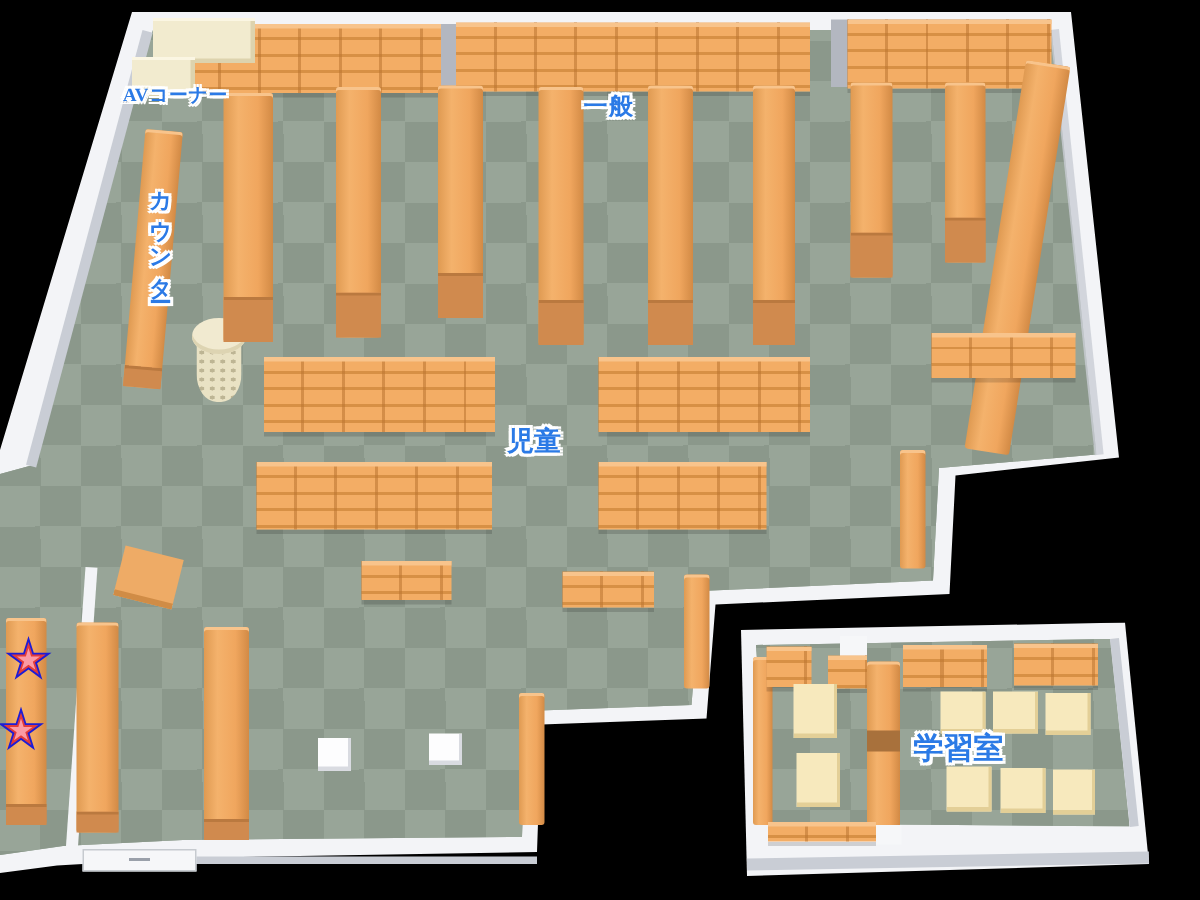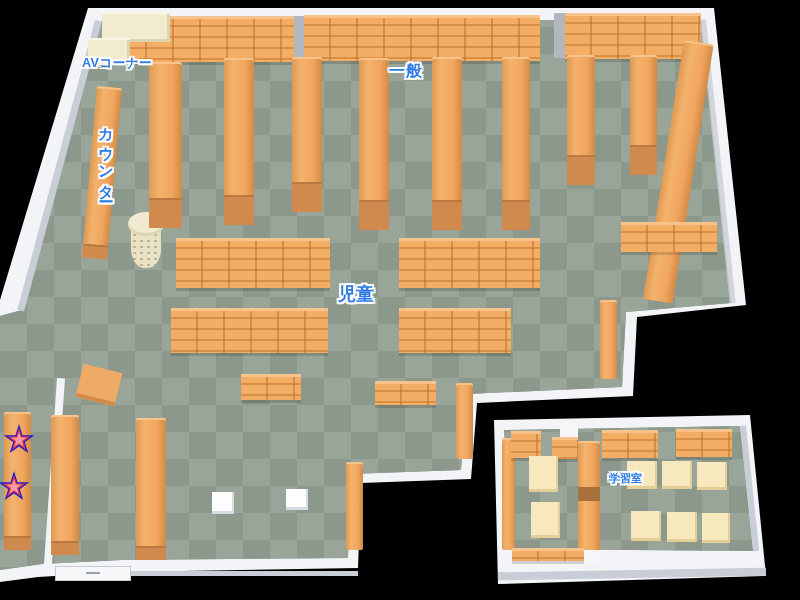--- a/index.html
+++ b/index.html
@@ -1,17 +1,17 @@
 <!DOCTYPE html>
 <html><head>
 <meta charset="utf-8">
 <style>
   html,body{margin:0;padding:0;background:#000;}
   #stage{position:relative;width:800px;height:600px;background:#000;overflow:hidden;
-         font-family:Liberation Sans, sans-serif;}
+         font-family:Liberation Serif, serif;}
   .abs{position:absolute;}
   
   .wall{position:absolute;inset:0;background:#f3f4f7;}
   .floor{position:absolute;inset:0;background-color:#91a091;
          background-image:repeating-conic-gradient(#8b988b 0% 25%,#98a598 0% 50%);
          background-size:54px 54px;}
   .wshade{position:absolute;background:#c9cdd5;}
   
   .vshelf{position:absolute;border-radius:2px;
           background:linear-gradient(to right,#df9a52 0,#f4b26c 30%,#f0a65e 70%,#d28a45 100%);
@@ -167,15 +167,15 @@
     <div class="table" style="left:667px;top:512px;width:30px;height:30px;"></div>
     <div class="table" style="left:702px;top:513px;width:28px;height:30px;"></div>
     <div class="hshelf" style="left:512px;top:548px;width:72px;height:13px;"></div>
     <div class="door" style="left:584px;top:550px;width:17px;height:13px;border:none;"></div>
   </div>
 
   <div class="lbl" style="left:82px;top:55px;font-size:12.5px;letter-spacing:.5px;">AVコーナー</div>
   <div class="lbl" style="left:389px;top:61px;font-size:16px;letter-spacing:1px;">一般</div>
   <div class="lbl vert" style="left:96px;top:117px;font-size:15px;height:110px;letter-spacing:2px;">カウンター</div>
   <div class="lbl" style="left:338px;top:282px;font-size:18px;">児童</div>
-  <div class="lbl" style="left:609px;top:471px;font-size:11px;">学習室</div>
+  <div class="lbl" style="left:609px;top:485px;font-size:20px;">学習室</div>
 
 </div>
 
 </body></html>

